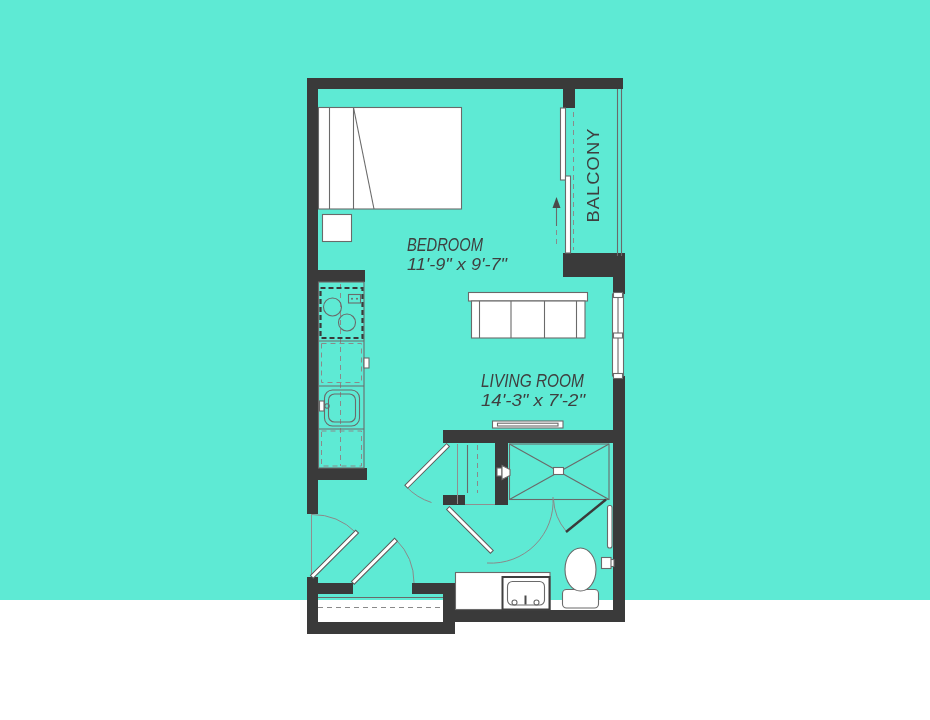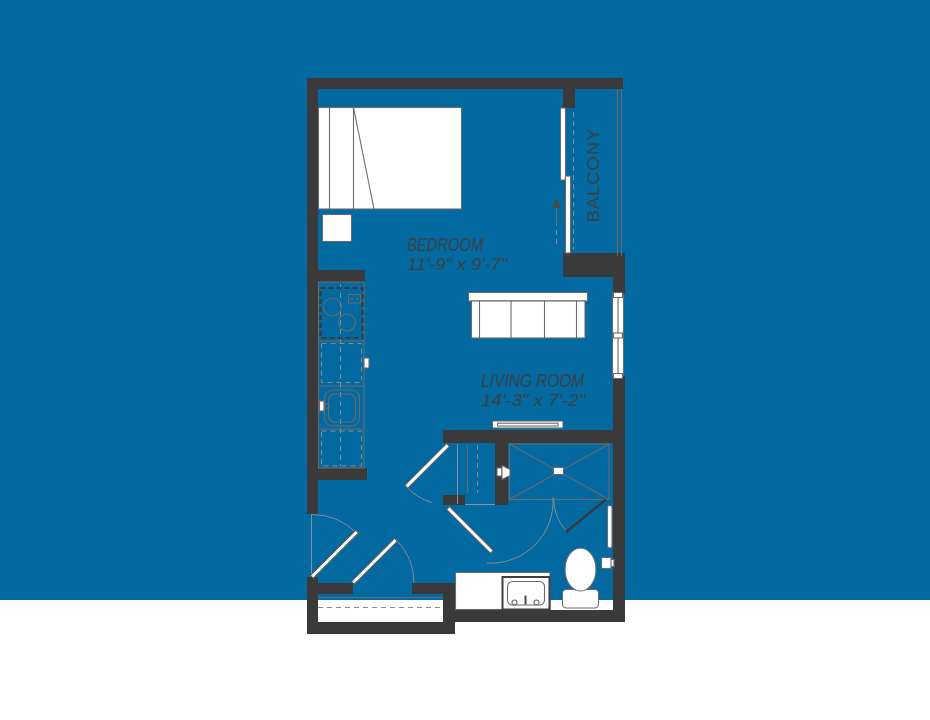--- a/index.html
+++ b/index.html
@@ -8,21 +8,21 @@
     background: #ffffff;
     width: 930px;
     height: 720px;
     overflow: hidden;
     font-family: "Liberation Sans", sans-serif;
   }
   .stage {
     position: relative;
     width: 930px;
     height: 600px;
-    background: #0369a1;
+    background: #5eead4;
   }
   svg { display: block; }
   .wall { fill: #3a3a3a; stroke: none; shape-rendering: crispEdges; }
   .fx   { fill: #ffffff; stroke: #6a6a6a; stroke-width: 1.1; }
   .fxn  { fill: none;    stroke: #6a6a6a; stroke-width: 1.1; }
   .thin { fill: none;    stroke: #8f8f8f; stroke-width: 1; }
   .dash { fill: none;    stroke: #8a8a8a; stroke-width: 1; stroke-dasharray: 5 4; }
   .dashbold { fill: none; stroke: #3a3a3a; stroke-width: 2.2; stroke-dasharray: 5 3; }
   .arc  { fill: none;    stroke: #8a8a8a; stroke-width: 1; }
   .leaf { fill: #ffffff; stroke: #5a5a5a; stroke-width: 1; }

